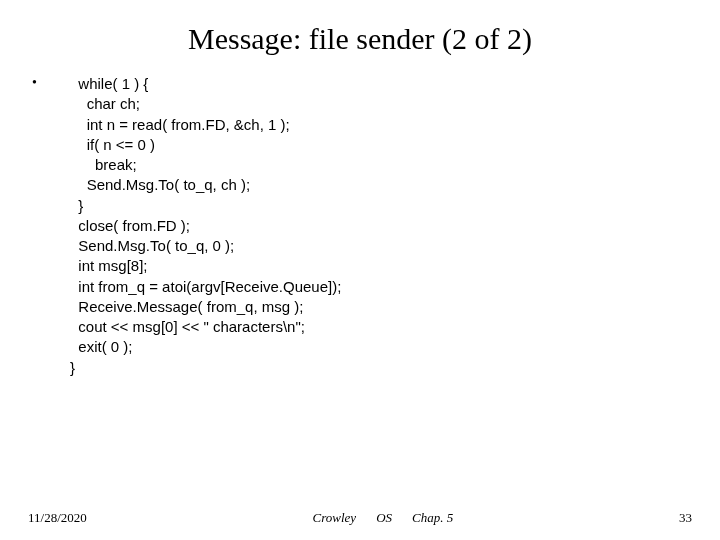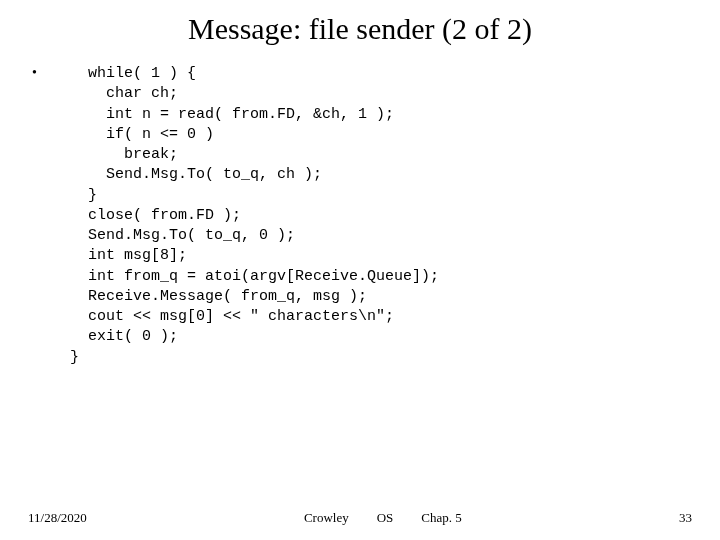--- a/index.html
+++ b/index.html
@@ -8,63 +8,64 @@
       height: 540px;
       background: #ffffff;
       font-family: "Times New Roman", Times, serif;
       color: #000;
       overflow: hidden;
     }
     .slide {
       width: 720px;
       height: 540px;
       position: relative;
-      padding: 6px 28px;
+      padding: 16px 28px;
     }
     .title {
       font-size: 30px;
       text-align: center;
       margin: 6px 0 18px 0;
       font-weight: normal;
     }
     .body-row {
       display: flex;
       align-items: flex-start;
       gap: 28px;
       padding-left: 4px;
     }
     .bullet {
       font-size: 14px;
       line-height: 1;
       padding-top: 2px;
       width: 10px;
     }
     .code {
-      font-family: Liberation Mono, monospace;
+      font-family: Liberation Sans, sans-serif;
       font-size: 15px;
       line-height: 1.35;
       white-space: pre;
     }
     .footer {
       position: absolute;
       left: 0;
       right: 0;
       bottom: 14px;
       padding: 0 28px;
       display: flex;
       align-items: baseline;
       font-size: 13px;
     }
     .footer-date { flex: 0 0 auto; }
     .footer-center {
       flex: 1 1 auto;
       text-align: center;
       display: flex;
       justify-content: center;
-      gap: 28px;
+      gap: 20px;
+      font-style: italic;
     }
     .footer-page { flex: 0 0 auto; }
   </style>
 </head>
 <body>
 
 <div class="slide">
   <h1 class="title">Message: file sender (2 of 2)</h1>
 
   <div class="body-row">

